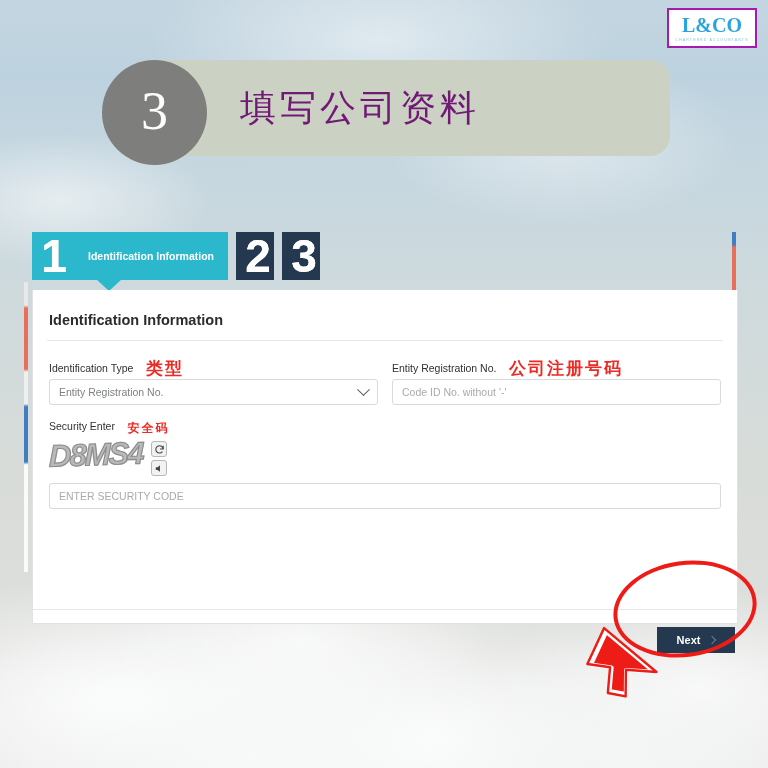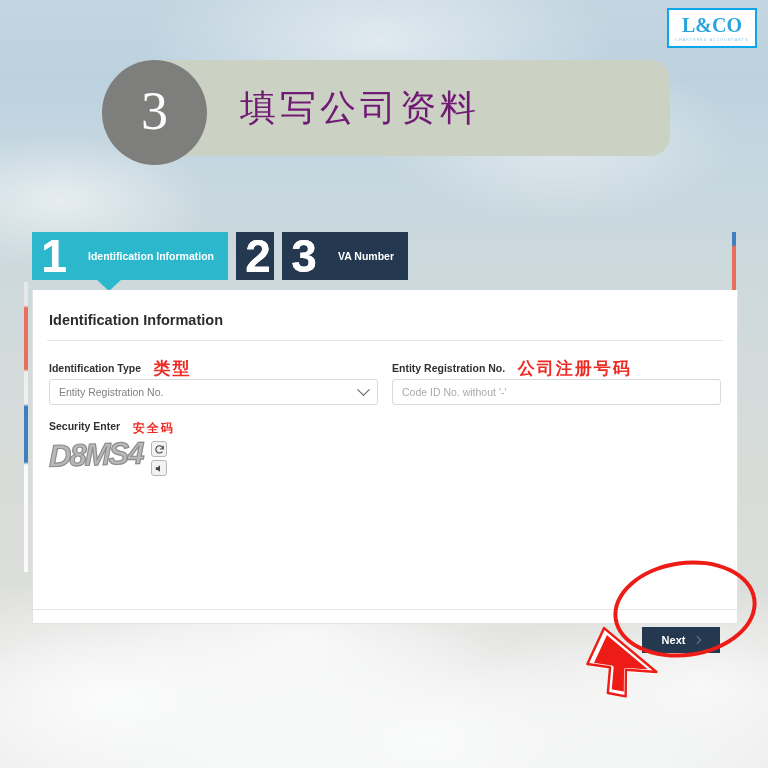--- a/index.html
+++ b/index.html
@@ -40,21 +40,21 @@
     background:
       radial-gradient(ellipse 500px 230px at 250px 760px, rgba(248,250,250,0.9) 0%, rgba(248,250,250,0) 70%),
       radial-gradient(ellipse 420px 190px at 640px 770px, rgba(246,248,248,0.85) 0%, rgba(246,248,248,0) 70%);
   }
 
   
   #logo {
     position: absolute; left: 667px; top: 8px;
     width: 90px; height: 40px;
     background: #ffffff;
-    border: 2px solid #0ea5e9;
+    border: 2px solid #a21caf;
     display: flex; flex-direction: column;
     align-items: center; justify-content: center;
     z-index: 5;
   }
   #logo .lw { font-family: "Liberation Serif", serif;
     font-size: 20px; font-weight: 700; color: #2ba4dd;
     letter-spacing: 0px; line-height: 1; }
   #logo .ls { font-size: 3.6px; letter-spacing: 1.1px; color: #7fc4e6;
     margin-top: 3px; white-space: nowrap; }
 
@@ -156,21 +156,21 @@
   }
   #panel-rule {
     margin: 12px 14px 0 14px; height: 1px; background: #e6e6e6;
   }
   #form { position: relative; padding: 14px 16px 0 16px; }
 
   .row { display: flex; gap: 14px; }
   .fgrp { position: relative; }
   .fgrp.half { width: 330px; }
   .lbl {
-    font-size: 10.5px; font-weight: 700; color: #31302e;
+    font-size: 10.5px; font-weight: 400; color: #31302e;
     display: inline-block; margin-bottom: 5px;
   }
   .cn {
     color: #ee2a24; font-size: 17px; font-weight: 700;
     font-family: "DejaVu Sans", "Liberation Sans", sans-serif;
     letter-spacing: 2px; margin-left: 8px;
     position: relative; top: 2px;
   }
   .cn.small { font-size: 12px; }
   .fld {
@@ -210,21 +210,21 @@
     margin-bottom: 3px;
   }
   .cbtn svg { display: block; }
 
   
   #footer-rule {
     position: absolute; left: 0; right: 0; top: 268px; height: 1px;
     background: #e6e6e6;
   }
   #next-btn {
-    position: absolute; right: 17px; top: 286px;
+    position: absolute; right: 2px; top: 286px;
     width: 78px; height: 26px; background: #24394f;
     display: flex; align-items: center; justify-content: center;
     gap: 9px;
   }
   #next-btn .t { color: #ffffff; font-size: 11px; font-weight: 700; }
   #next-btn .c {
     width: 6px; height: 6px; border-right: 1.6px solid #6d7b8a;
     border-bottom: 1.6px solid #6d7b8a; transform: rotate(-45deg);
   }
 
@@ -274,21 +274,20 @@
     <div class="tab idle">
       <div class="numbox">
         <span class="num">2</span>
       </div>
     </div>
 
     <div class="tab idle">
       <div class="numbox">
         <span class="num">3</span>
       </div>
-      <div class="plate">VA Number</div>
     </div>
   </div>
 
   <div id="panel">
     <div id="panel-title">Identification Information</div>
     <div id="panel-rule"></div>
 
     <div id="form">
 
       <div class="row">
@@ -324,20 +323,21 @@
                 </svg>
               </div>
               <div class="cbtn">
                 <svg width="11" height="11" viewBox="0 0 24 24" fill="#444">
                   <path d="M4 9v6h4l5 4V5L8 9H4z"></path>
                 </svg>
               </div>
             </div>
           </div>
 
+          <div class="fld" style="margin-top:4px">ENTER SECURITY CODE</div>
         </div>
       </div>
 
       <div id="footer-rule"></div>
 
       <div id="next-btn">
         <span class="t">Next</span>
         <span class="c"></span>
       </div>
     </div>

